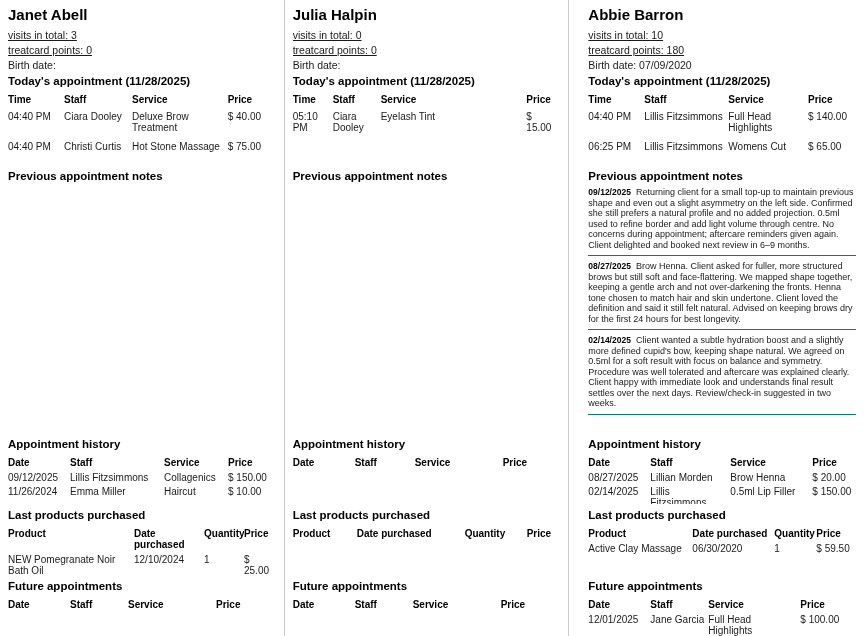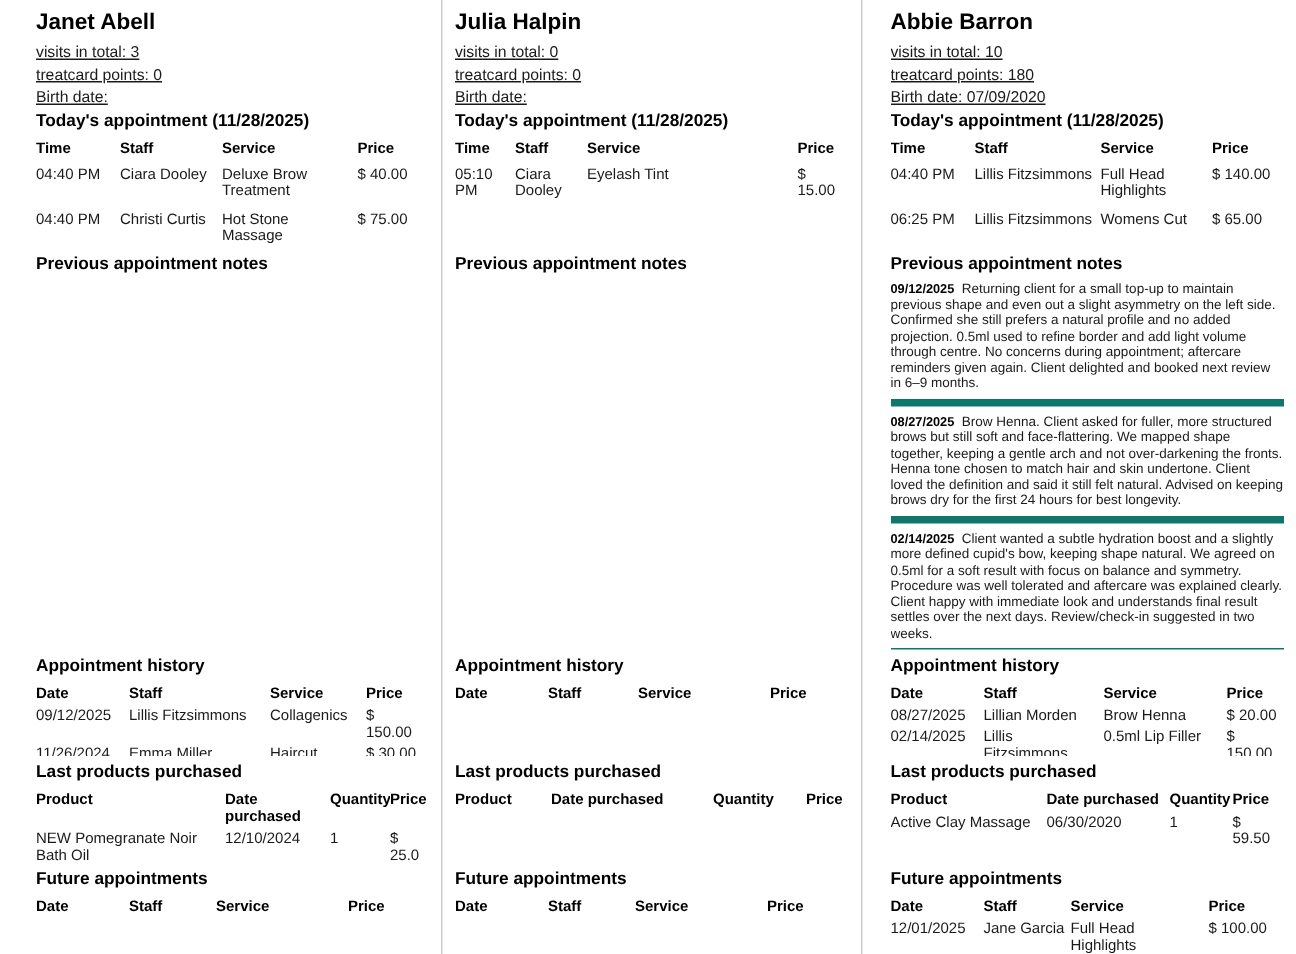--- a/index.html
+++ b/index.html
@@ -4,21 +4,21 @@
 <style>
   * { box-sizing: border-box; }
   html, body {
     margin: 0; padding: 0;
     width: 864px; height: 636px;
     background: #fff;
     overflow: hidden;
     font-family: "Liberation Sans", sans-serif;
     color: #1a1a1a;
   }
-  .board { display: flex; width: 864px; height: 636px; padding-left: 16px; }
+  .board { display: flex; width: 864px; height: 636px; }
   .card {
     flex: 1 1 0;
     padding: 0 8px;
     border-right: 1px solid #ccc;
     overflow: hidden;
   }
   .card:last-child { border-right: none; margin-left: 11px; }
 
   .client-info { height: 70px; overflow: hidden; }
   .client-name {
@@ -83,21 +83,21 @@
 
   
   .t-future col:nth-child(1) { width: 62px; }
   .t-future col:nth-child(2) { width: 58px; }
   .t-future col:nth-child(3) { width: 88px; }
   .c3 .t-future col:nth-child(3) { width: 92px; }
 
   
   .note {
     font-size: 9px; line-height: 10.5px;
-    border-bottom: 5px solid #0f766e;
+    border-bottom: 1px solid #0f766e;
     padding-bottom: 5px; margin-bottom: 5px;
   }
   .note-date { font-weight: bold; font-size: 8.5px; color: #000; margin-right: 5px; }
 </style>
 </head>
 <body>
 
 <div class="board" id="board">
   <div class="card c1">
     <div class="client-info">
@@ -167,21 +167,21 @@
             <tr>
               <td>09/12/2025</td>
               <td>Lillis Fitzsimmons</td>
               <td>Collagenics</td>
               <td>$ 150.00</td>
             </tr>
             <tr>
               <td>11/26/2024</td>
               <td>Emma Miller</td>
               <td>Haircut</td>
-              <td>$ 30.00</td>
+              <td>$ 10.00</td>
             </tr>
           </tbody>
       </table>
     </div>
 
     <div class="sec-products">
       <div class="sec-heading">Last products purchased</div>
       <table class="tbl t-products">
         <colgroup>
             <col>

